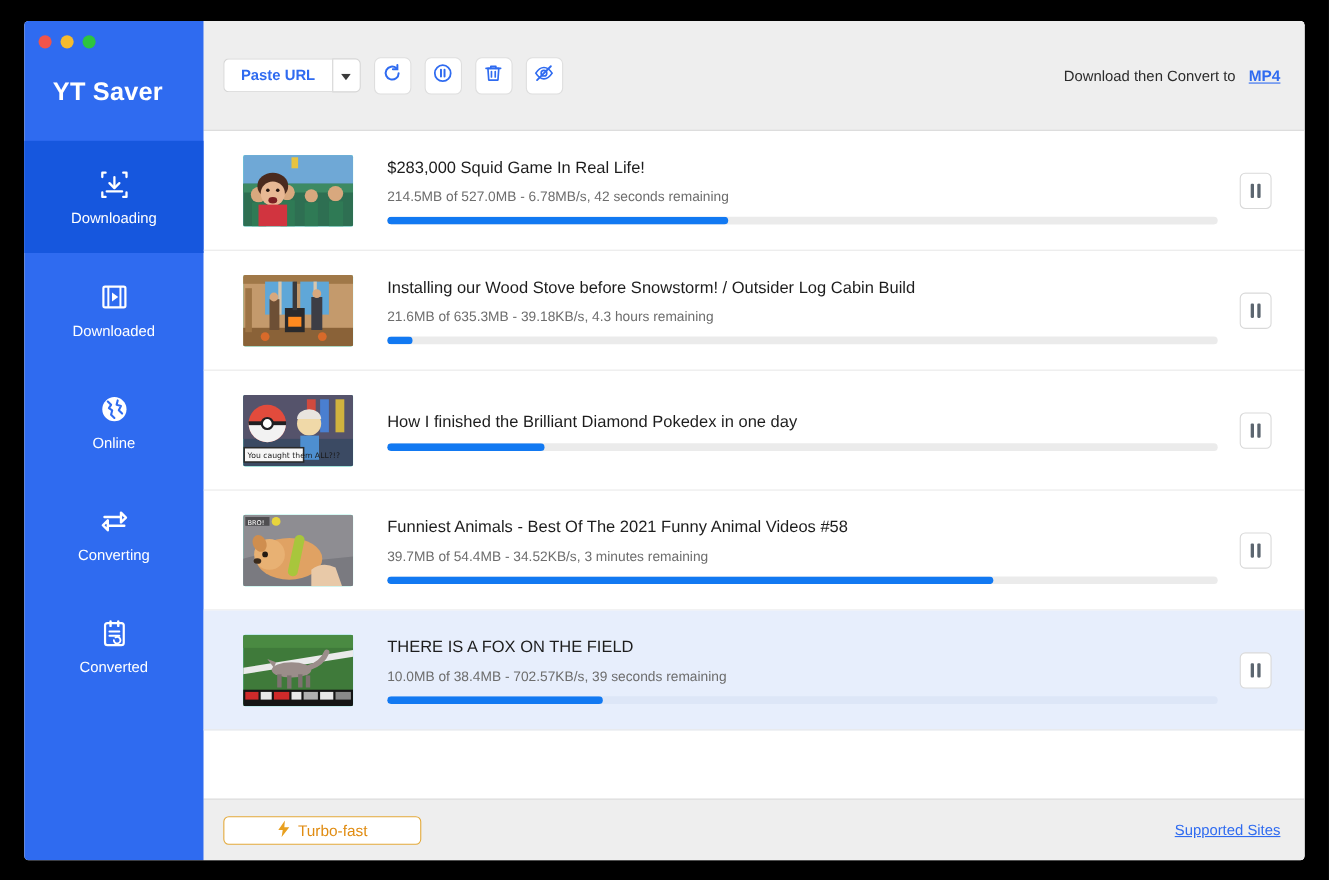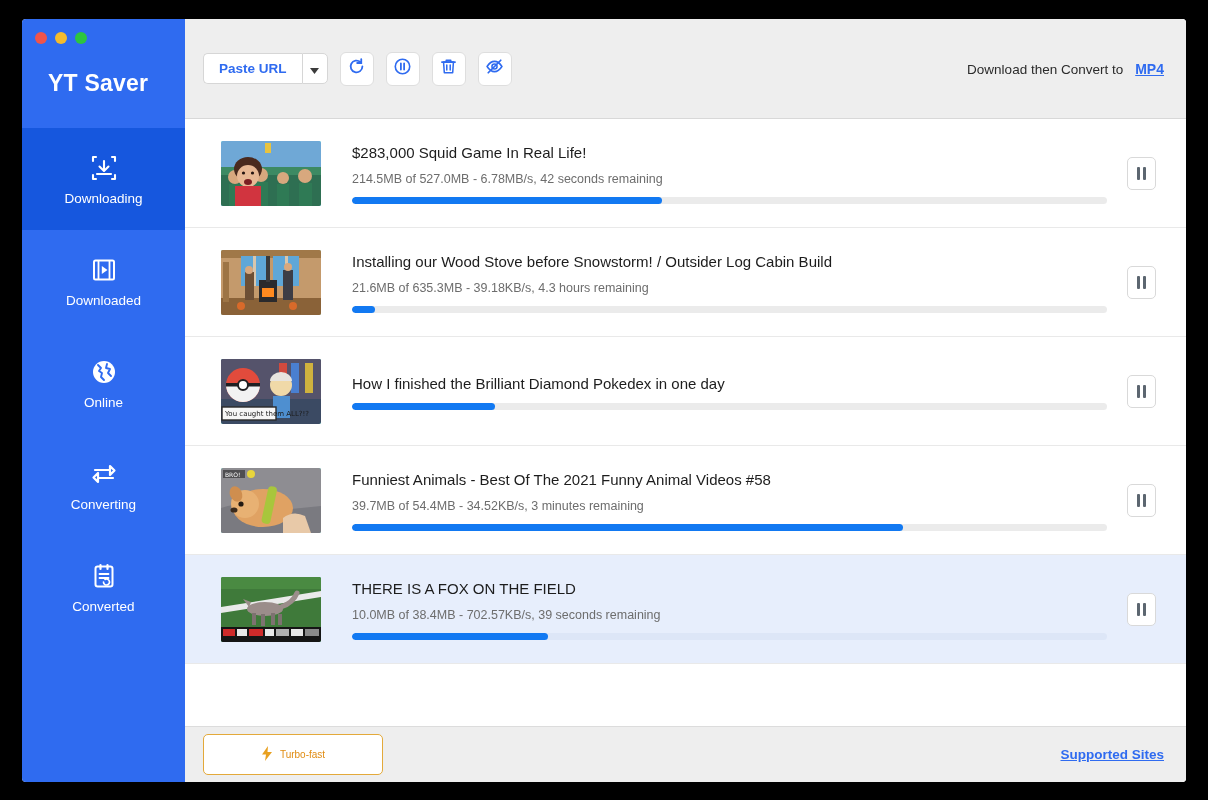--- a/index.html
+++ b/index.html
@@ -228,39 +228,38 @@
     height: 56px;
     flex: 0 0 56px;
     background: #eeeeee;
     border-top: 1px solid #dcdcdc;
     display: flex;
     align-items: center;
     padding: 0 22px 0 18px;
   }
   #turbo-fast-button {
     width: 180px;
-    height: 41px;
+    height: 26px;
     background: #ffffff;
     border: 1px solid #e3a93a;
     border-radius: 5px;
     display: flex;
     align-items: center;
     justify-content: center;
     gap: 7px;
     color: #e08c12;
-    font-size: 10px;
+    font-size: 14px;
     cursor: pointer;
   }
   #supported-sites-link {
     margin-left: auto;
     font-size: 13.5px;
     color: #2f6bf0;
     text-decoration: underline;
     cursor: pointer;
-    font-weight: bold;
   }
 </style>
 </head>
 <body>
 
 <div id="app-window">
 
   <div id="sidebar">
 
     <div id="traffic-lights">

